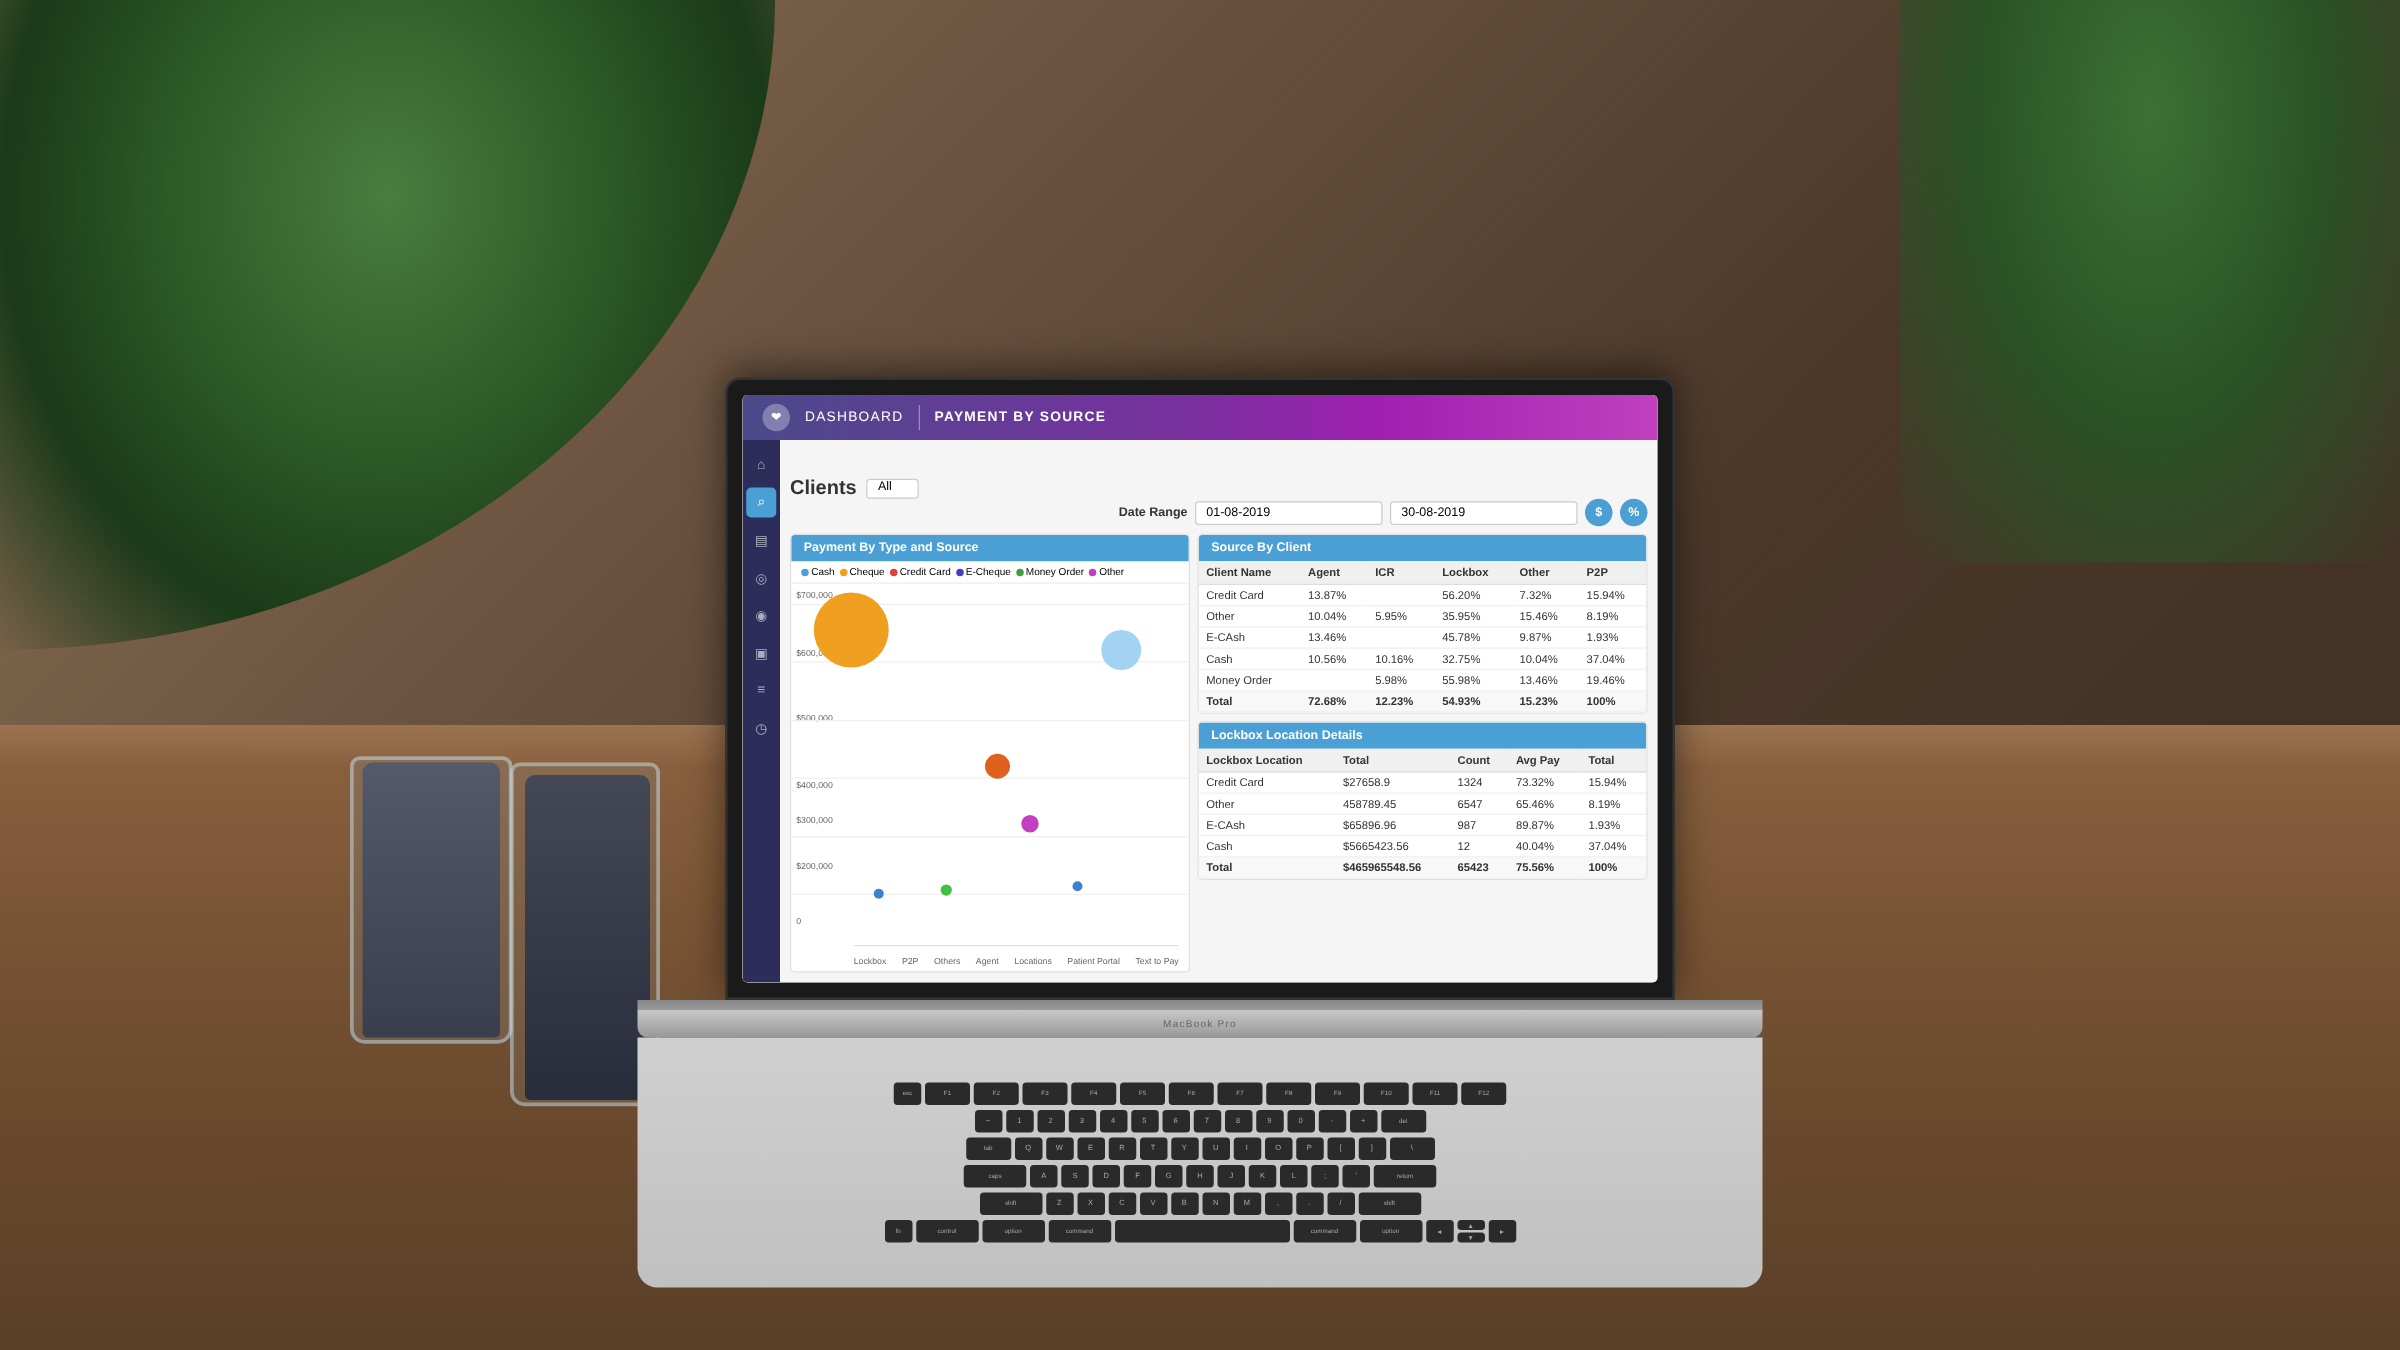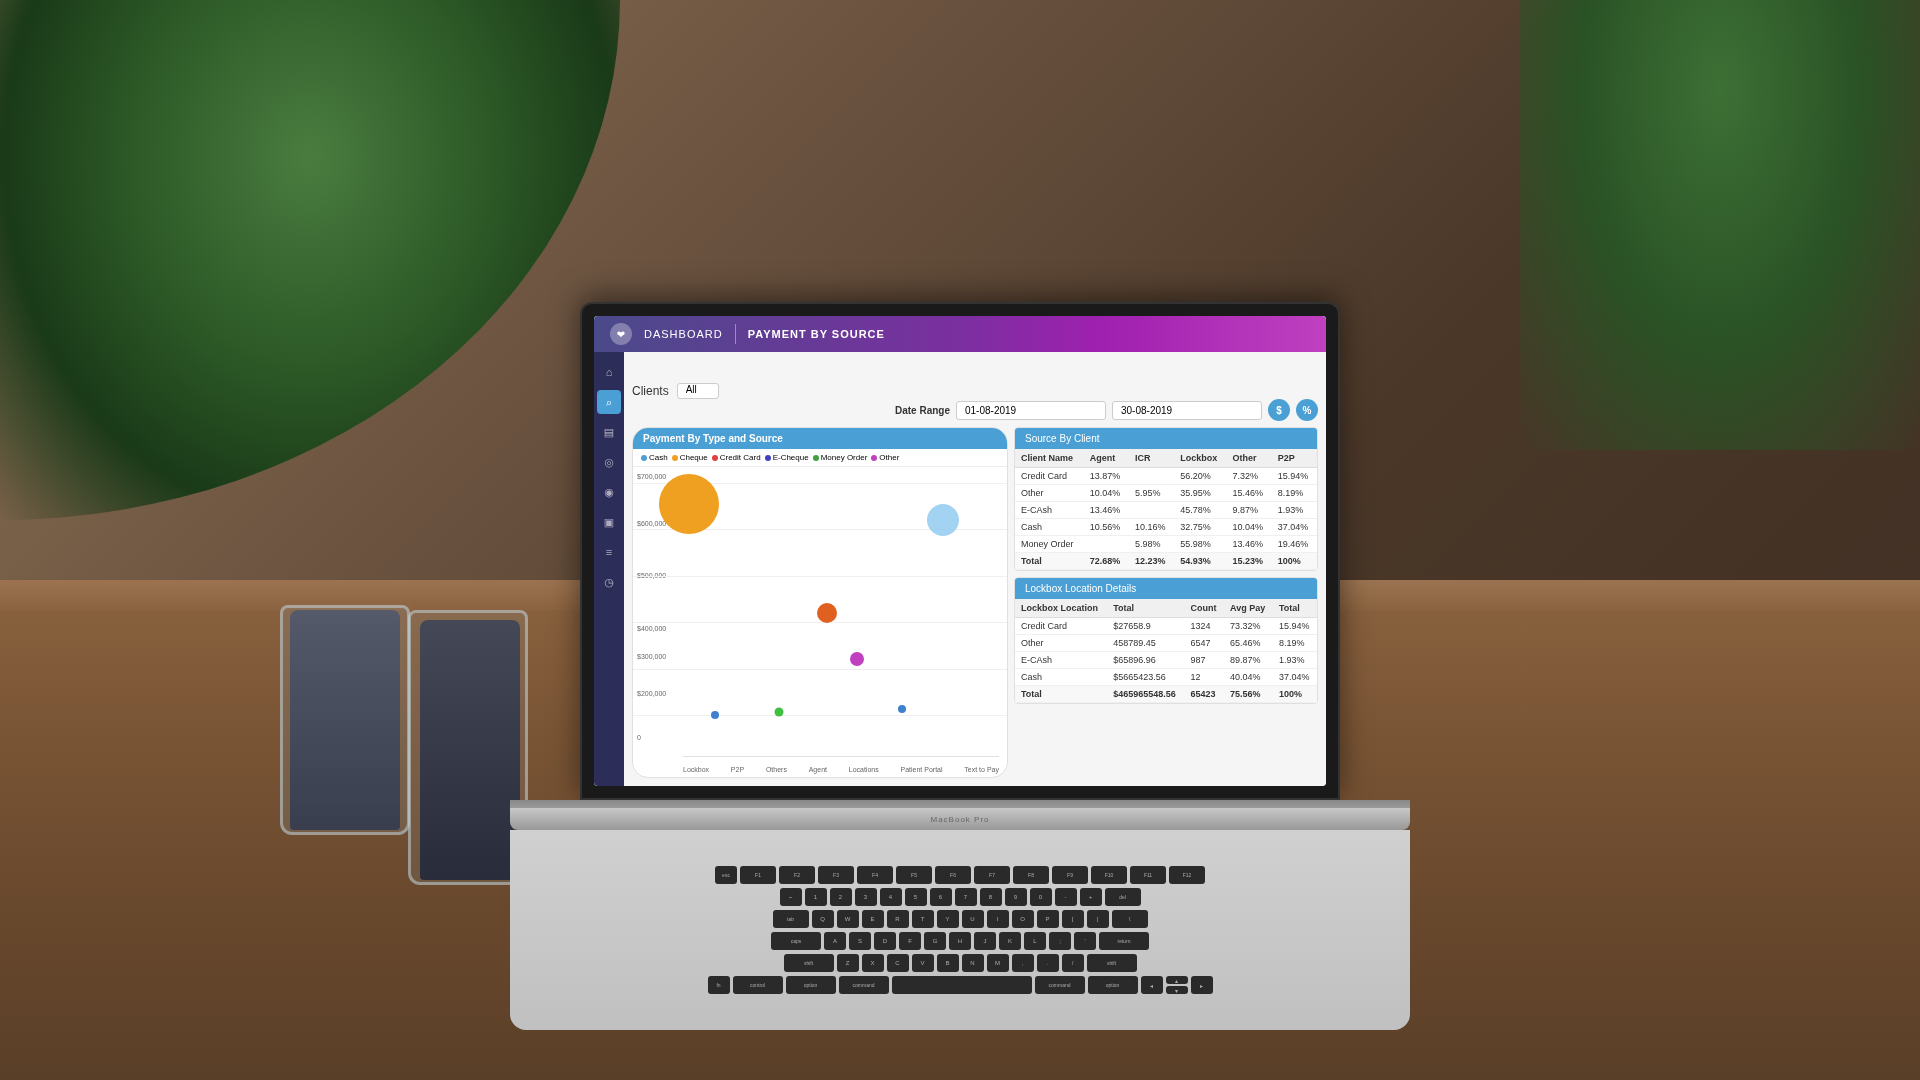--- a/index.html
+++ b/index.html
@@ -239,22 +239,22 @@
       display: flex;
       align-items: center;
       justify-content: space-between;
     }
     .filter-left {
       display: flex;
       align-items: center;
       gap: 8px;
     }
     .filter-label {
-      font-size: 12px;
-      font-weight: normal;
+      font-size: 16px;
+      font-weight: bold;
       color: #333;
     }
     .filter-select {
       padding: 0 20px 3px 8px;
       font-size: 10px;
       border: 1px solid #ccc;
       border-radius: 3px;
       background: white;
       appearance: none;
       cursor: pointer;
@@ -291,24 +291,24 @@
 
     
     .charts-row {
       display: flex;
       gap: 6px;
       flex: 1;
     }
 
     
     .bubble-chart-container {
-      width: 376px;
+      width: 320px;
       background: white;
       border: 1px solid #e0e0e0;
-      border-radius: 16px;
+      border-radius: 4px;
       overflow: hidden;
       display: flex;
       flex-direction: column;
     }
     .chart-header-bar {
       background: #4a9fd4;
       color: white;
       font-size: 10px;
       font-weight: bold;
       padding: 5px 10px;
@@ -380,21 +380,21 @@
     .table-container {
       background: white;
       border: 1px solid #e0e0e0;
       border-radius: 4px;
       overflow: hidden;
     }
     .table-header-bar {
       background: #4a9fd4;
       color: white;
       font-size: 10px;
-      font-weight: normal;
+      font-weight: bold;
       padding: 5px 10px;
     }
     .data-table {
       width: 100%;
       border-collapse: collapse;
       font-size: 9px;
     }
     .data-table th {
       background: #f0f0f0;
       padding: 4px 6px;

